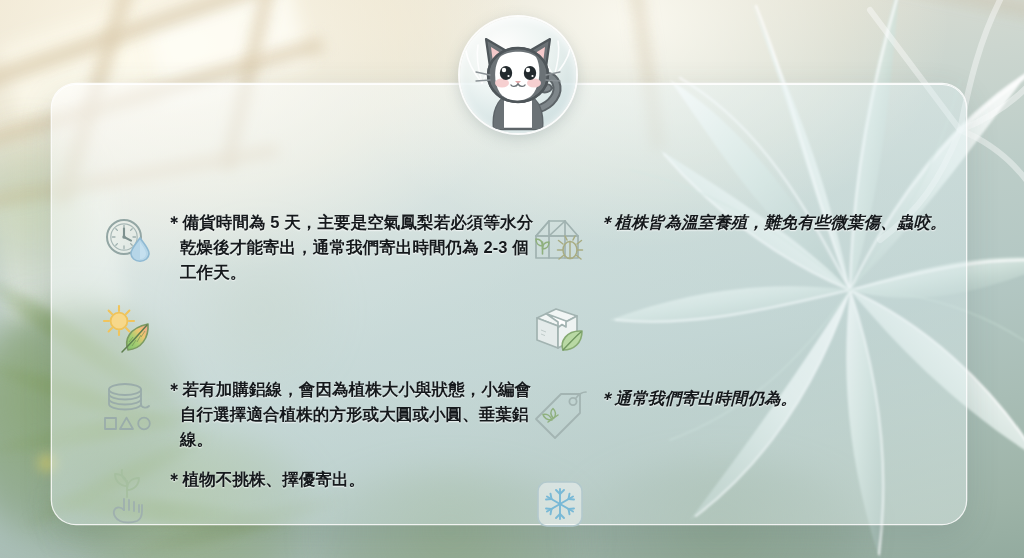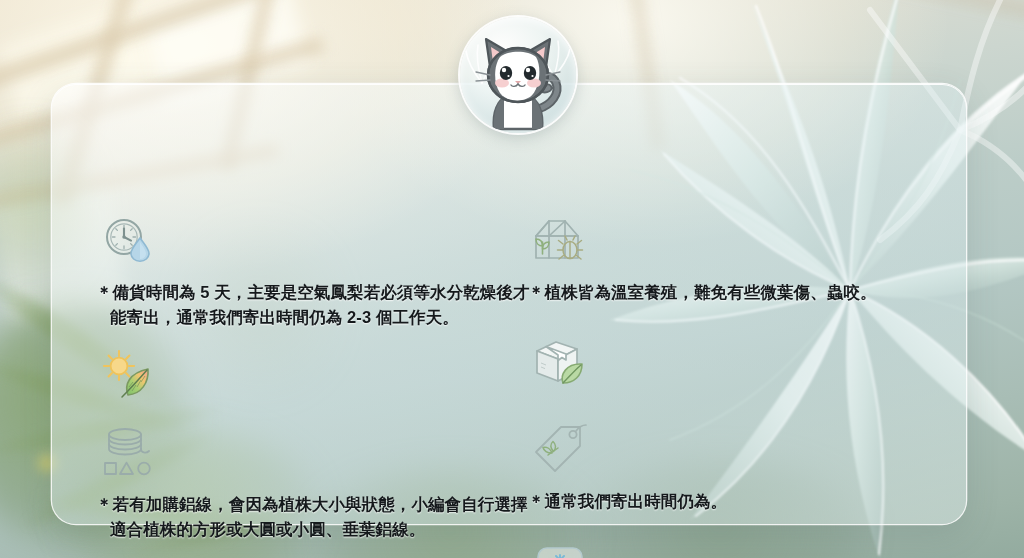--- a/index.html
+++ b/index.html
@@ -187,24 +187,23 @@
     display: flex;
     flex-direction: column;
   }
   #col-left  { left: 96px;  width: 440px; }
   #col-right { left: 528px; width: 430px; }
 
   .bullet {
     display: flex;
     align-items: flex-start;
     gap: 6px;
-    flex-direction: column;
   }
   #col-left  .bullet { margin-bottom: 13px; }
-  #col-right .bullet { margin-bottom: 24px; }
+  #col-right .bullet { margin-bottom: 24px; font-style: italic; }
 
   .bullet-icon {
     flex: 0 0 auto;
     width: 64px;
     height: 64px;
     display: flex;
     align-items: center;
     justify-content: center;
   }
   .bullet-icon svg { display: block; }
@@ -474,20 +473,21 @@
           </g>
           <g fill="none" stroke="#9fb0ae" stroke-width="1.8" stroke-linecap="round" stroke-linejoin="round">
             <path d="M24 30 L24 41"></path>
             <path d="M29 31 L29 41"></path>
             <path d="M34 33 L34 42"></path>
             <path d="M39 36 L39 43"></path>
             <path d="M24 41 C20 37 15 38 14 42 C13 46 16 50 20 52 C24 54 32 54 37 52 C41 50 42 46 42 42 L42 36"></path>
           </g>
         </svg>
       </span>
+      <span class="bullet-text"><span>＊</span><span>植物不挑株、擇優寄出。</span></span>
     </div>
 
   </div>
 
   <div id="col-right" class="col">
 
     <div class="bullet">
       <span class="bullet-icon">
         <svg width="56" height="56" viewBox="0 0 56 56">
           <g fill="none" stroke="#a0b2b0" stroke-width="1.7" stroke-linejoin="round" stroke-linecap="round">

